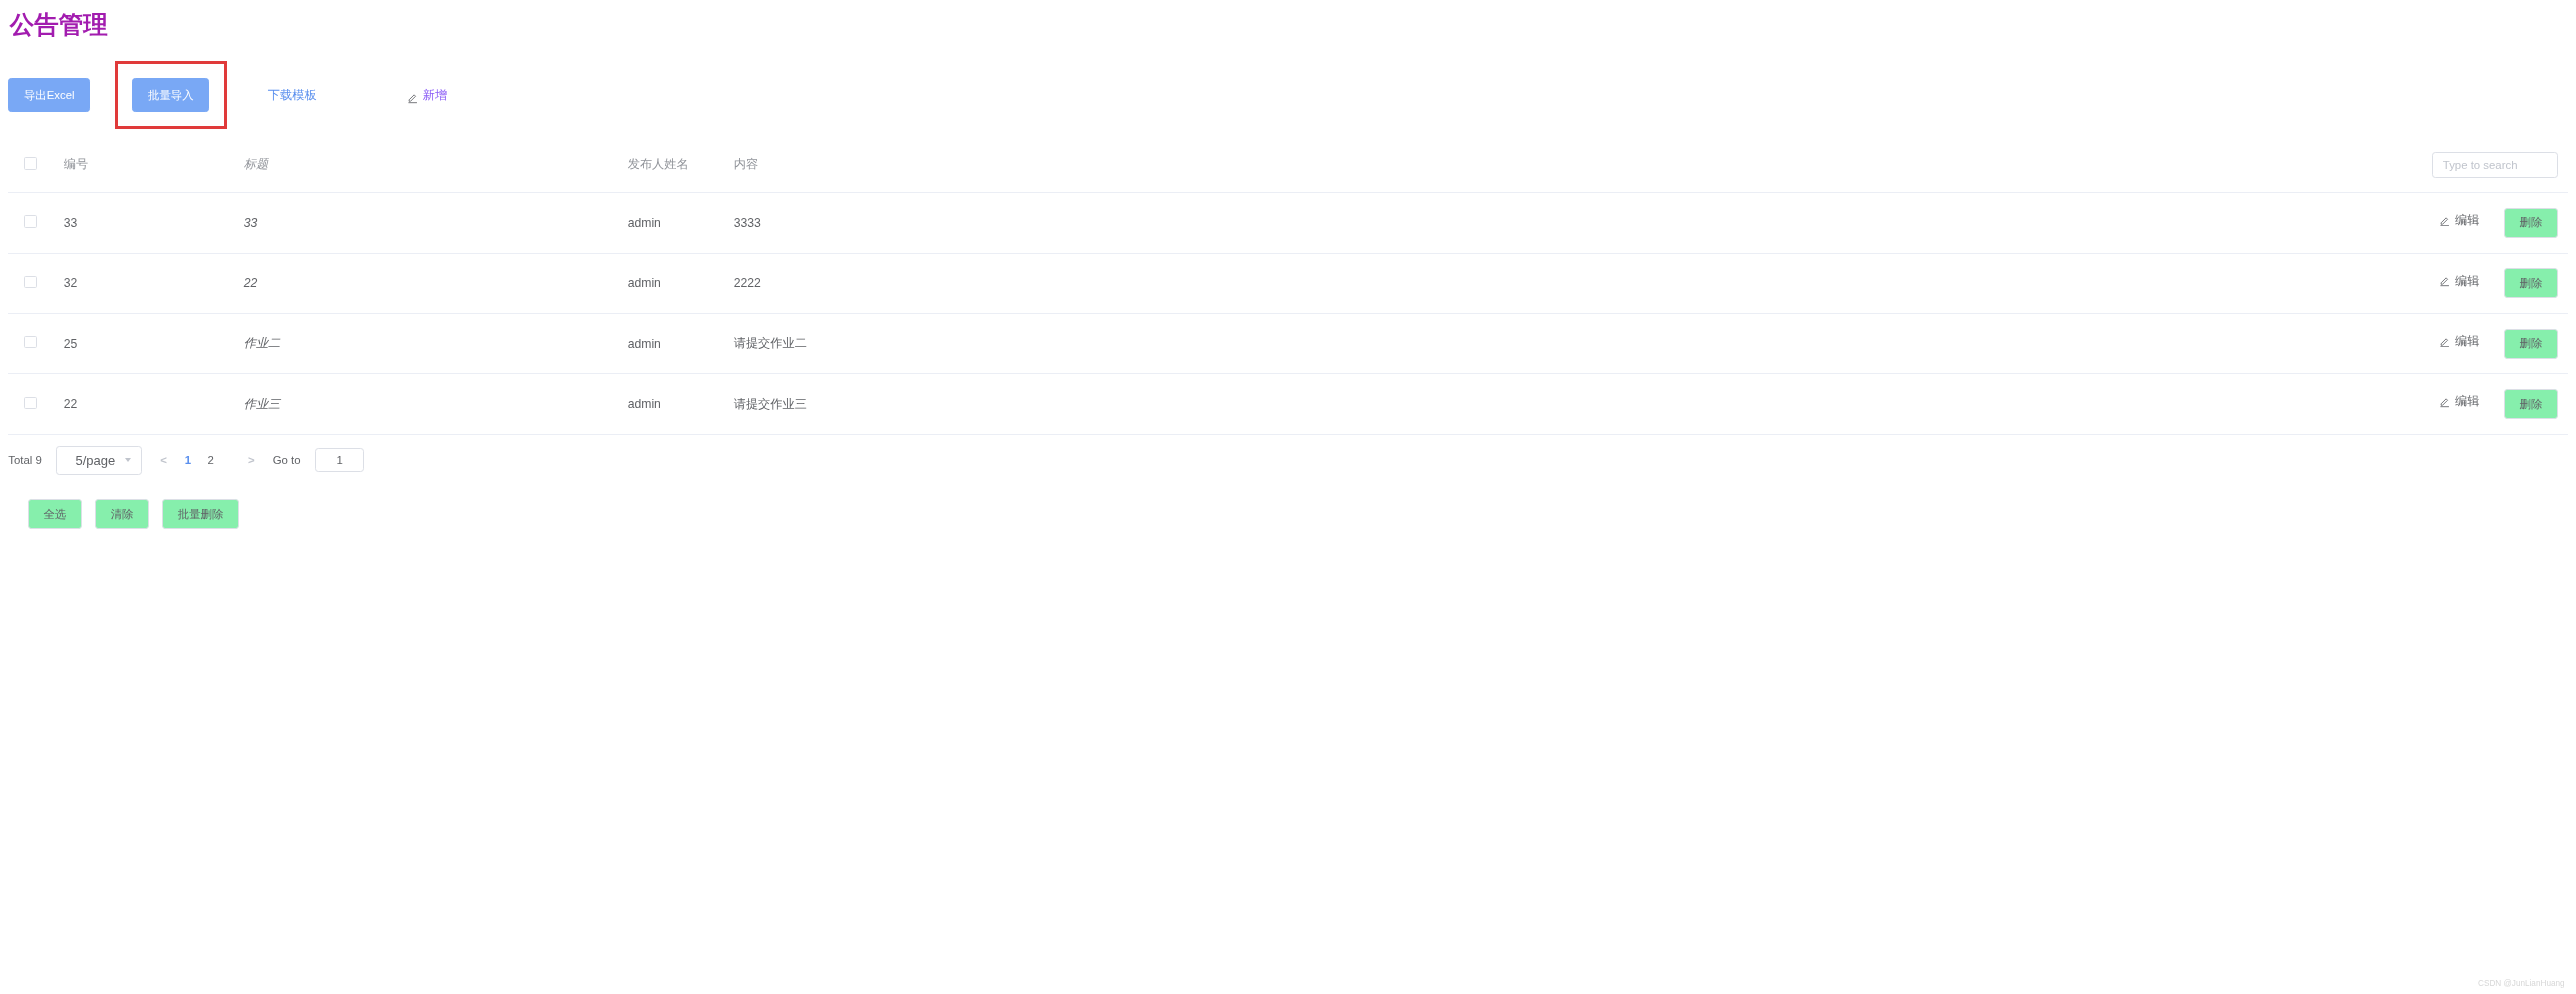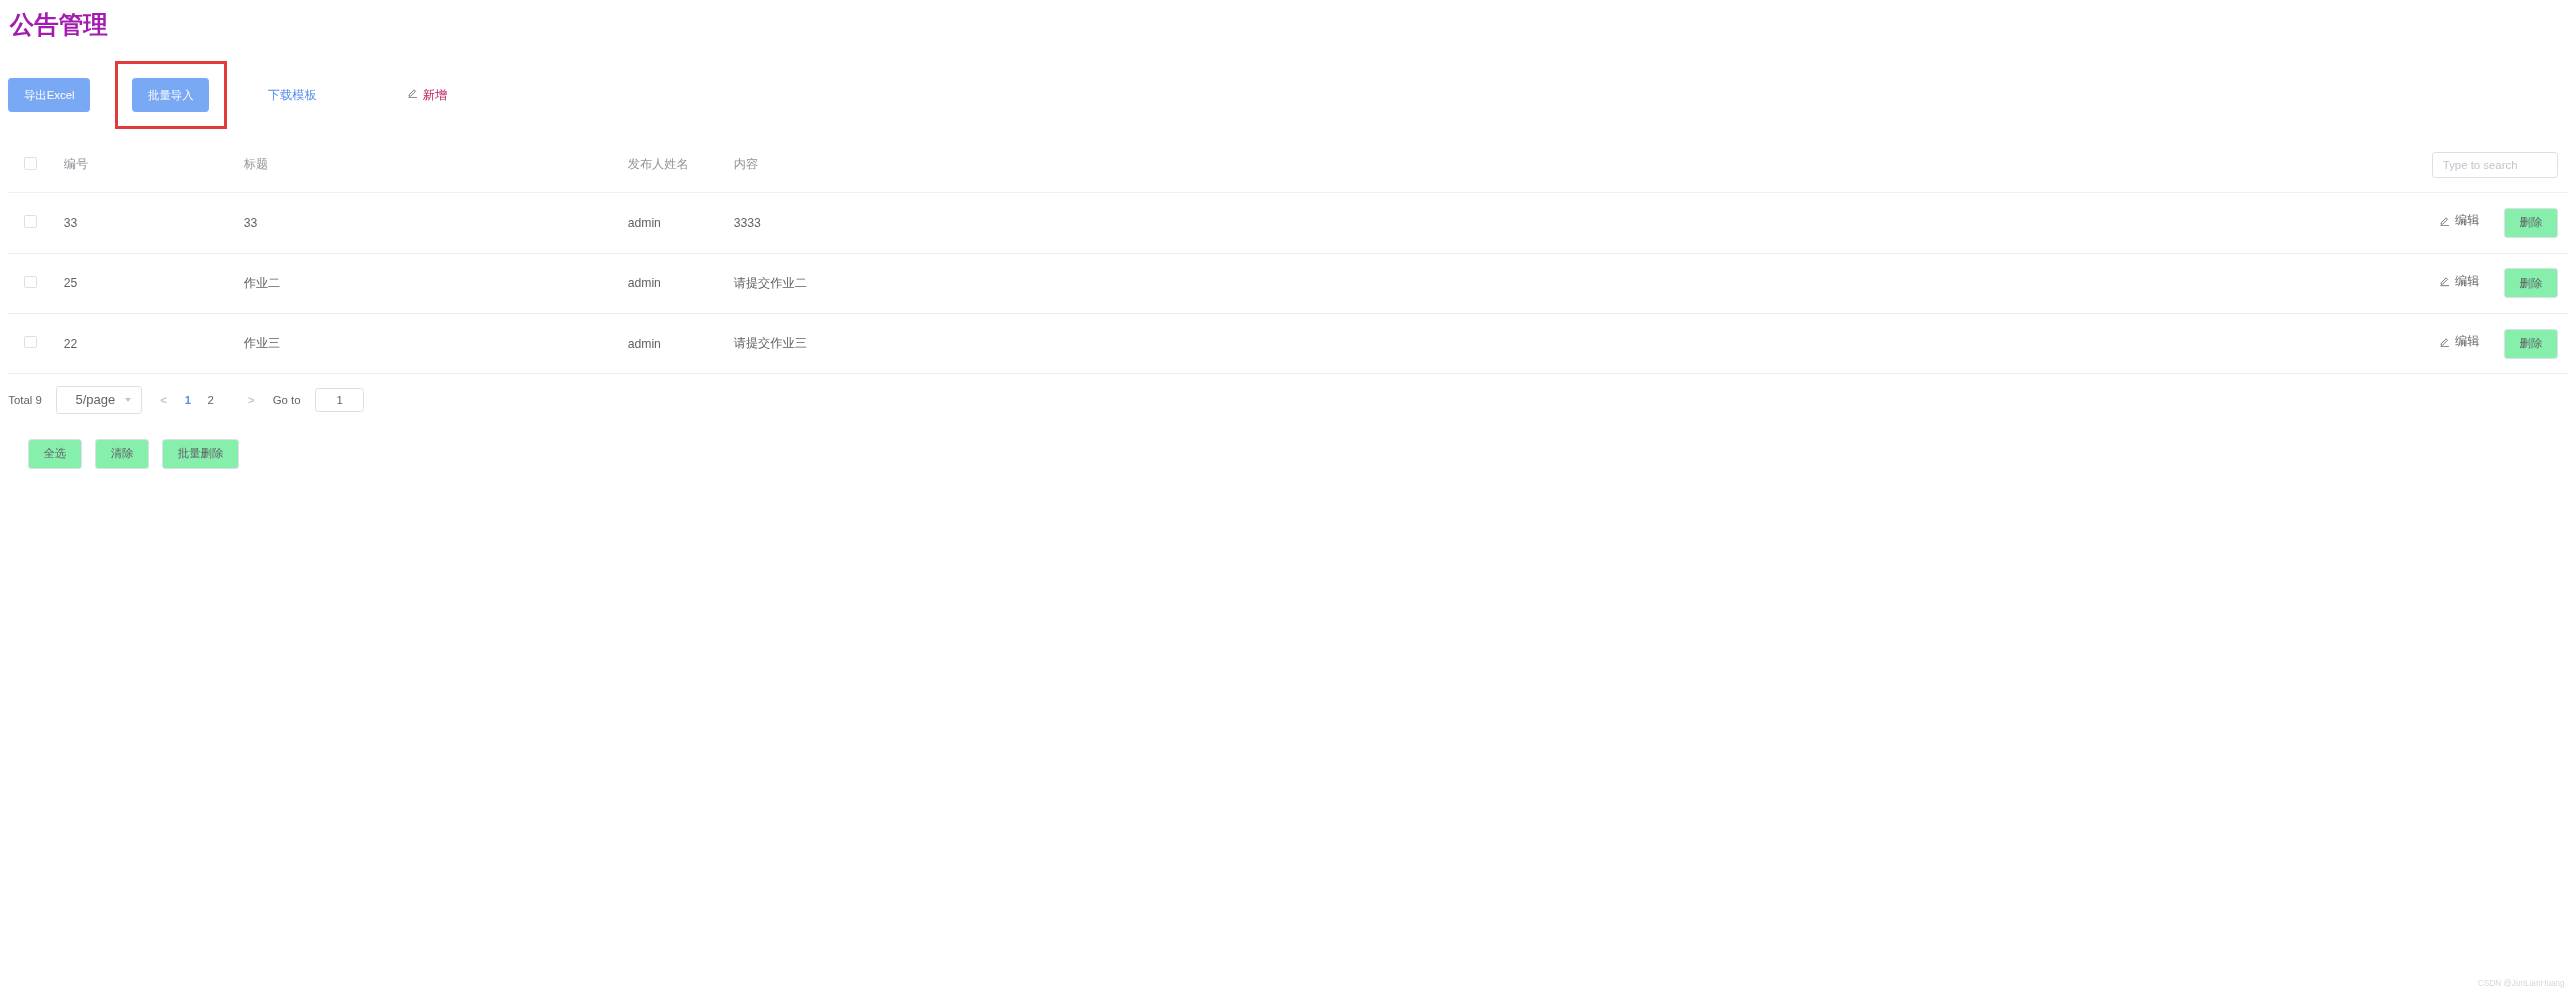--- a/index.html
+++ b/index.html
@@ -40,23 +40,23 @@
     }
     .btn-highlighted-wrapper .btn-primary { margin: 13px; }
     .link-blue {
       color: #5a8fee;
       cursor: pointer;
       font-size: 12.2px;
       margin-left: 41px;
     }
     .new-action {
       display: inline-flex;
-      align-items: flex-start;
+      align-items: flex-end;
       gap: 4.9px;
-      color: #be185d;
+      color: #8b5cf6;
       font-size: 12.2px;
       cursor: pointer;
       margin-left: 90px;
     }
     .icon-edit {
       display: inline-block;
       width: 11.4px;
       height: 11.4px;
       position: relative;
     }
@@ -78,21 +78,21 @@
       width: 12.2px;
       height: 12.2px;
       border: 0.8px solid #dcdfe6;
       border-radius: 1.6px;
       display: inline-block;
       cursor: pointer;
       background: #fff;
     }
     .col-check { width: 49px; padding-left: 16.3px !important; }
     .col-id { width: 180px; }
-    .col-title { width: 384px; }
+    .col-title { width: 384px; font-style: italic; }
     .col-publisher { width: 106px; }
     .col-content { width: 278px; }
     .col-actions { text-align: right !important; padding-right: 9.8px !important; }
     .search-input {
       border: 0.8px solid #dcdfe6;
       border-radius: 3.3px;
       padding: 5.7px 9.8px;
       font-size: 11.4px;
       width: 126px;
       color: #606266;
@@ -220,20 +220,33 @@
       </th>
     </tr>
   </thead>
   <tbody id="table-body">
       <tr>
         <td class="col-check"><span class="checkbox"></span></td>
         <td class="col-id">33</td>
         <td class="col-title">33</td>
         <td class="col-publisher">admin</td>
         <td class="col-content">3333</td>
+        <td class="col-actions"><span class="row-edit">
+            <span class="icon-edit"><svg viewBox="0 0 16 16">
+                <path d="M3 11 L10 4 L12 6 L5 13 L3 13 Z M2 15 H14" stroke="#606266" fill="none" stroke-width="1.2"></path>
+              </svg></span>
+            <span>编辑</span>
+          </span><button class="btn-plain">删除</button></td>
+      </tr>
+      <tr>
+        <td class="col-check"><span class="checkbox"></span></td>
+        <td class="col-id">32</td>
+        <td class="col-title">22</td>
+        <td class="col-publisher">admin</td>
+        <td class="col-content">2222</td>
         <td class="col-actions"><span class="row-edit">
             <span class="icon-edit"><svg viewBox="0 0 16 16">
                 <path d="M3 11 L10 4 L12 6 L5 13 L3 13 Z M2 15 H14" stroke="#606266" fill="none" stroke-width="1.2"></path>
               </svg></span>
             <span>编辑</span>
           </span><button class="btn-plain">删除</button></td>
       </tr>
       <tr>
         <td class="col-check"><span class="checkbox"></span></td>
         <td class="col-id">25</td>

